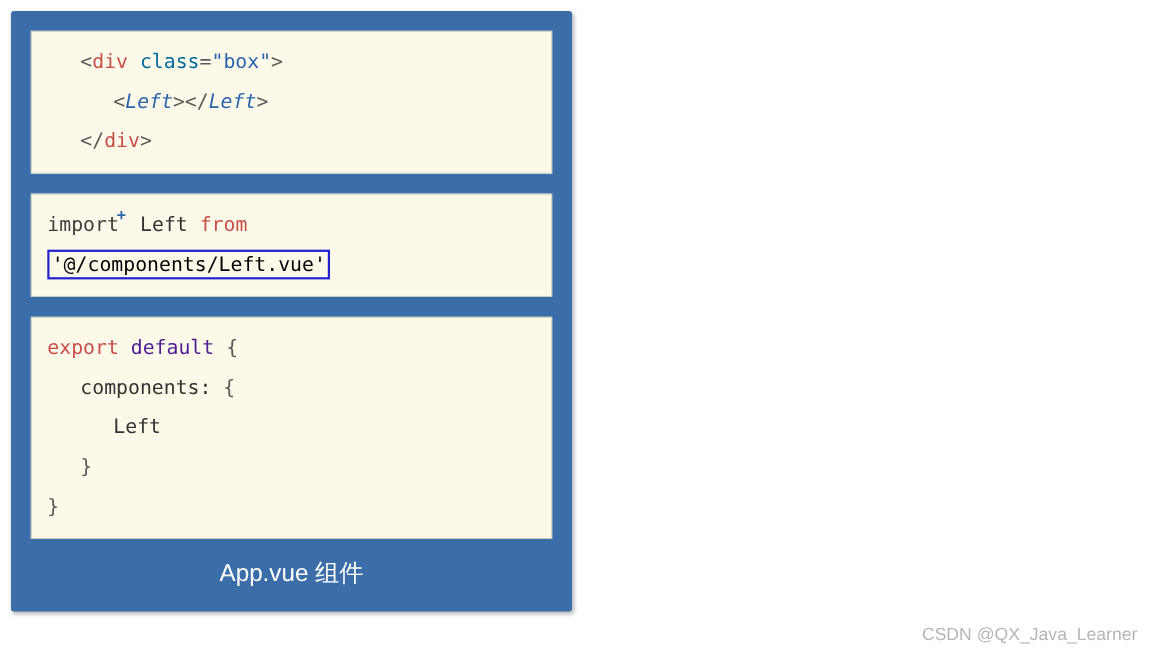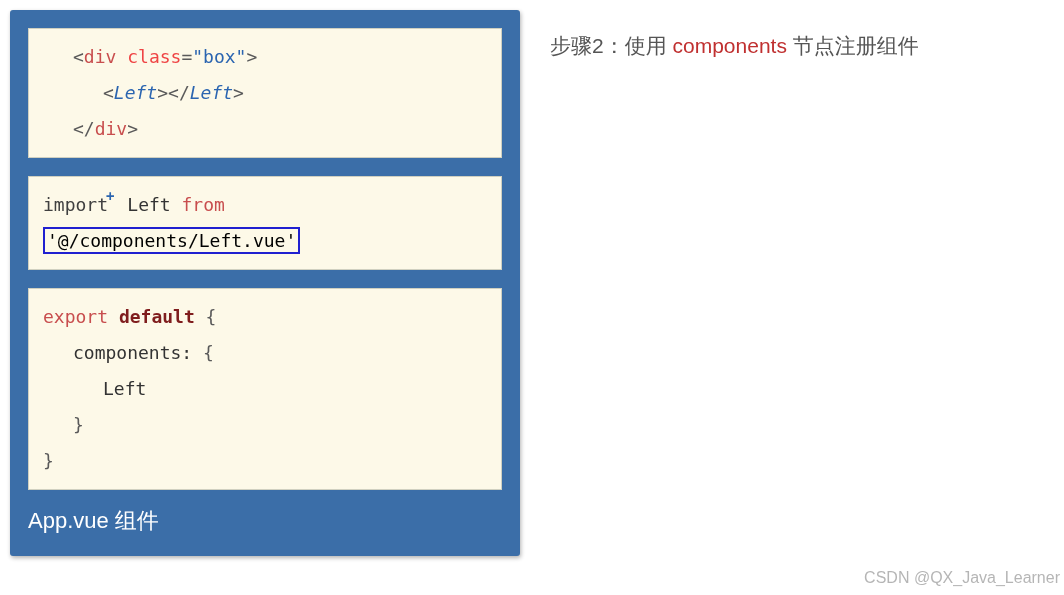--- a/index.html
+++ b/index.html
@@ -30,67 +30,67 @@
       font-family: Consolas, Monaco, monospace;
       font-size: 18px;
       line-height: 2;
       color: #333;
     }
     .code-block.block3 {
       margin-bottom: 10px;
     }
     .punct { color: #5a5a5a; }
     .tag-name { color: #c84e4e; margin-top: 15px; }
-    .attr-name { color: #ef4444; margin-top: 20px; }
+    .attr-name { color: #0369a1; margin-top: 20px; }
     .attr-val { color: #2b65b0; }
     .tag-comp { color: #2b65b0; font-style: italic; }
     .kw-import { color: #404040; }
     .kw-export { color: #c84e4e; }
     .kw-from { color: #c84e4e; }
-    .kw-default { color: #7f1d1d; font-weight: bold; }
+    .kw-default { color: #4c1d95; }
     .ident { color: #333; }
     .str { color: #000000; }
     .prop { color: #333; }
     .plus-mark {
       color: #2b65b0;
       font-weight: bold;
       font-size: 14px;
       position: relative;
       top: -10px;
       left: -2px;
     }
     .boxed {
       border: 2px solid #2020d0;
       padding: 1px 2px;
     }
     .indent1 { padding-left: 30px; }
     .indent2 { padding-left: 60px; }
     .caption {
       color: #ffffff;
-      text-align: left;
+      text-align: center;
       font-size: 22px;
       padding: 6px 0 2px 0;
     }
     .right-panel {
       flex: 1;
       padding-top: 20px;
     }
     .annotation {
       font-size: 21px;
       color: #555;
       margin-bottom: 100px;
       line-height: 1.5;
     }
     .annotation.ann1 { margin-top: 60px; margin-bottom: 80px; }
     .annotation.ann2 { margin-bottom: 130px; }
     .annotation.ann3 { margin-bottom: 0; }
     .hl-red { color: #c03030; }
     .watermark {
       position: absolute;
-      right: 4px;
+      right: 30px;
       bottom: 8px;
       color: rgba(120,120,120,0.55);
       font-size: 16px;
       font-family: Arial, sans-serif;
     }
   </style>
 </head>
 <body>
 
 <div class="container">
@@ -129,19 +129,16 @@
       </div>
       <div>
         <span class="punct">}</span>
       </div>
     </div>
 
     <div class="caption">App.vue 组件</div>
   </div>
 
   <div class="right-panel">
-    <div class="annotation ann3">
-      <span>步骤2：使用 </span><span class="hl-red">components</span><span> 节点注册组件</span>
-    </div>
   </div>
 </div>
 
 <div class="watermark">CSDN @QX_Java_Learner</div>
 
 </body></html>

